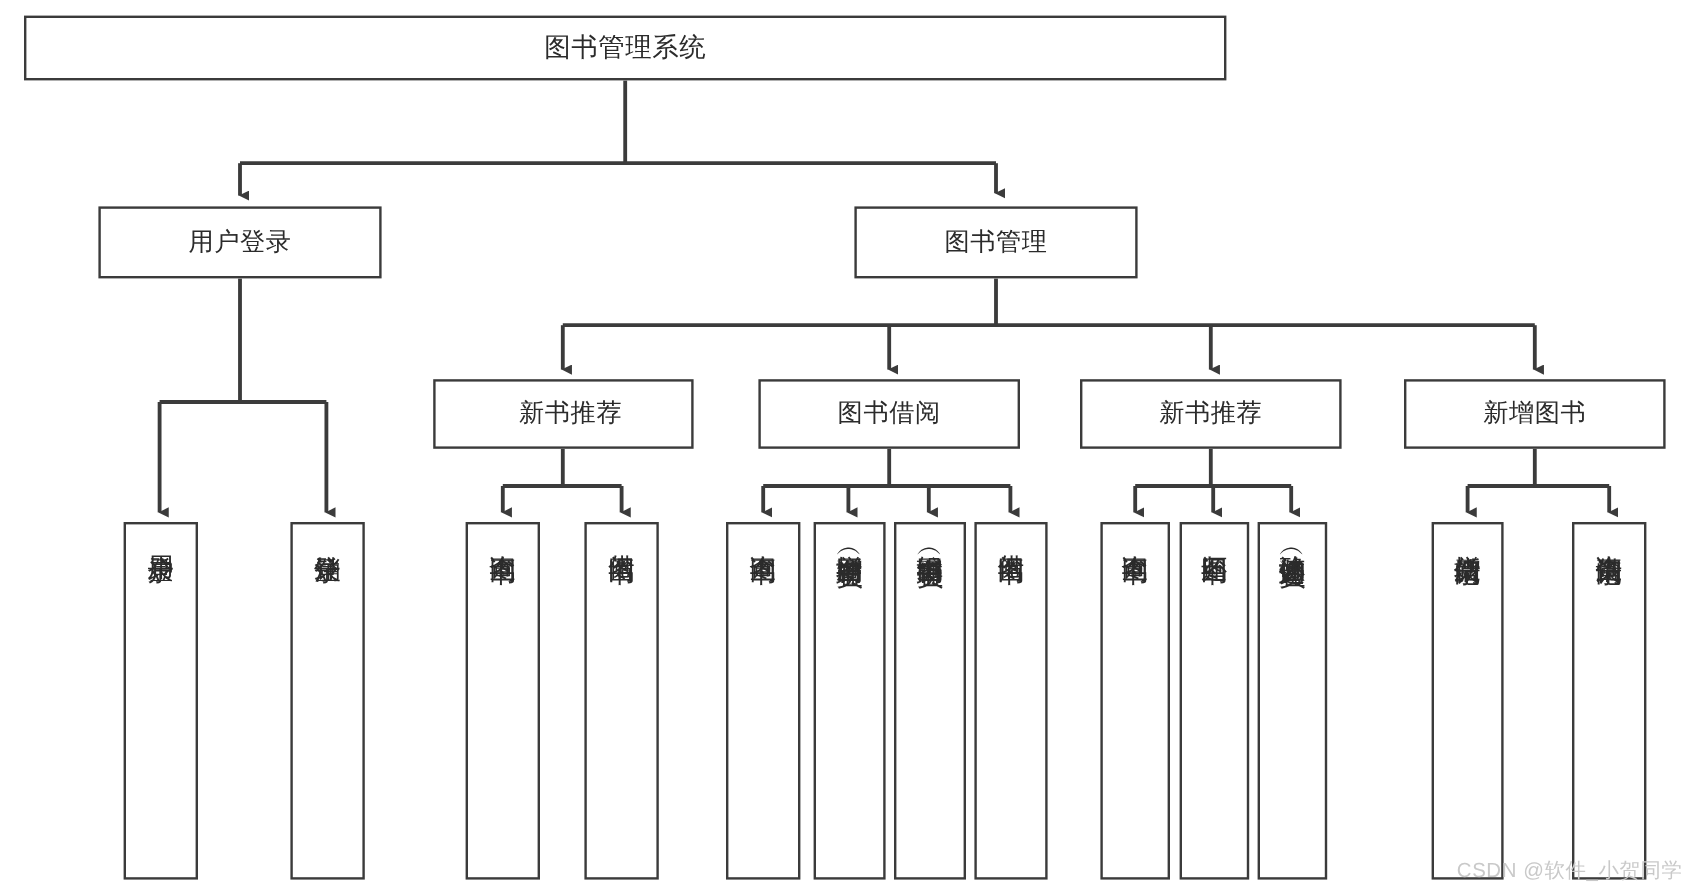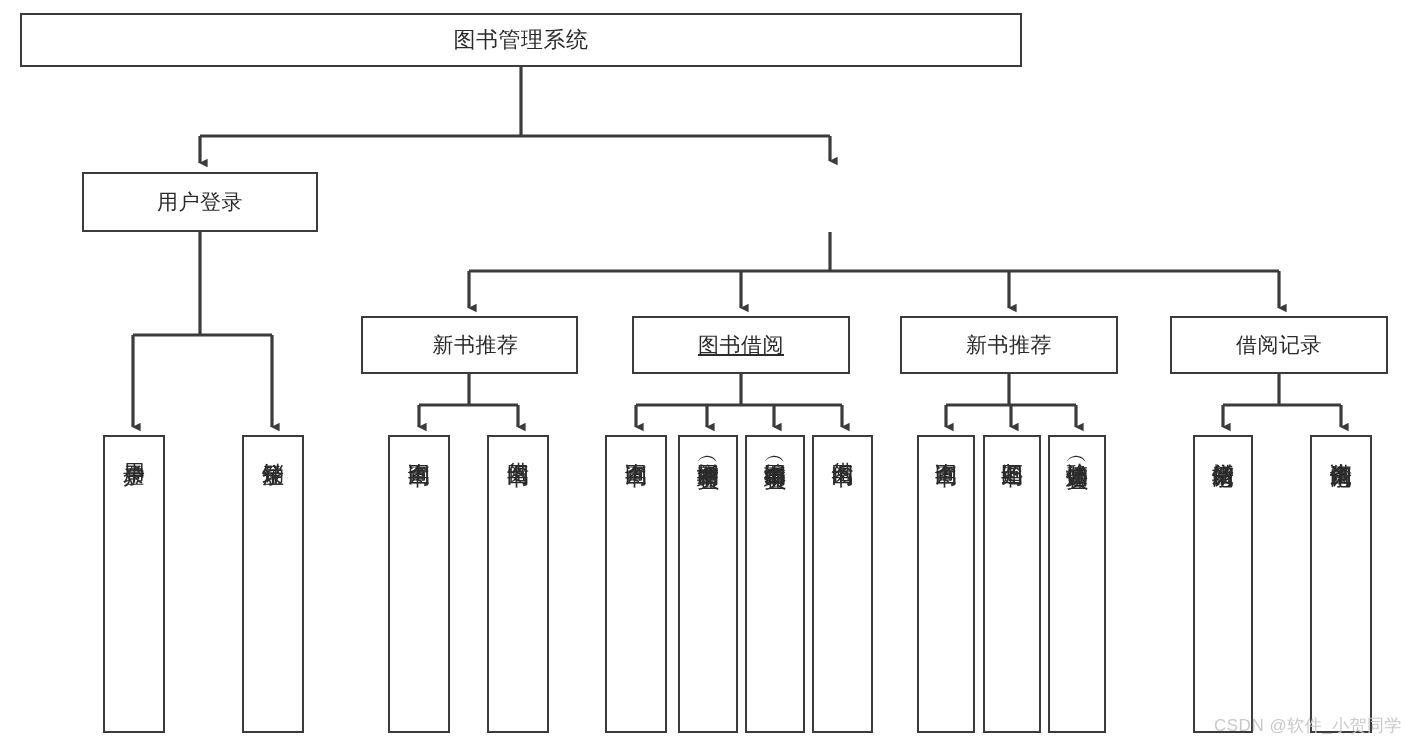--- a/index.html
+++ b/index.html
@@ -128,32 +128,35 @@
     </g>
   </svg>
 
   <div class="node horiz title" style="left:20px; top:13px; width:1002px; height:54px;">
     <span class="lbl">图书管理系统</span>
   </div>
 
   <div class="node horiz" style="left:82px; top:172px; width:236px; height:60px;">
     <span class="lbl">用户登录</span>
   </div>
+  <div class="node horiz" style="left:712px; top:172px; width:236px; height:60px;">
+    <span class="lbl">图书管理</span>
+  </div>
 
   <div class="node horiz" style="left:361px; top:316px; width:217px; height:58px;padding-left:12px;">
     <span class="lbl">新书推荐</span>
   </div>
-  <div class="node horiz" style="left:632px; top:316px; width:218px; height:58px;text-decoration:underline;">
+  <div class="node horiz" style="left:632px; top:316px; width:218px; height:58px;">
     <span class="lbl">图书借阅</span>
   </div>
   <div class="node horiz" style="left:900px; top:316px; width:218px; height:58px;">
     <span class="lbl">新书推荐</span>
   </div>
   <div class="node horiz" style="left:1170px; top:316px; width:218px; height:58px;">
-    <span class="lbl">借阅记录</span>
+    <span class="lbl">新增图书</span>
   </div>
 
   <div class="node vert" style="left:103px; top:435px; width:62px; height:298px;">
     <span class="lbl">用户登录</span>
   </div>
   <div class="node vert" style="left:242px; top:435px; width:62px; height:298px;">
     <span class="lbl">注销登录</span>
   </div>
 
   <div class="node vert" style="left:388px; top:435px; width:62px; height:298px;">

